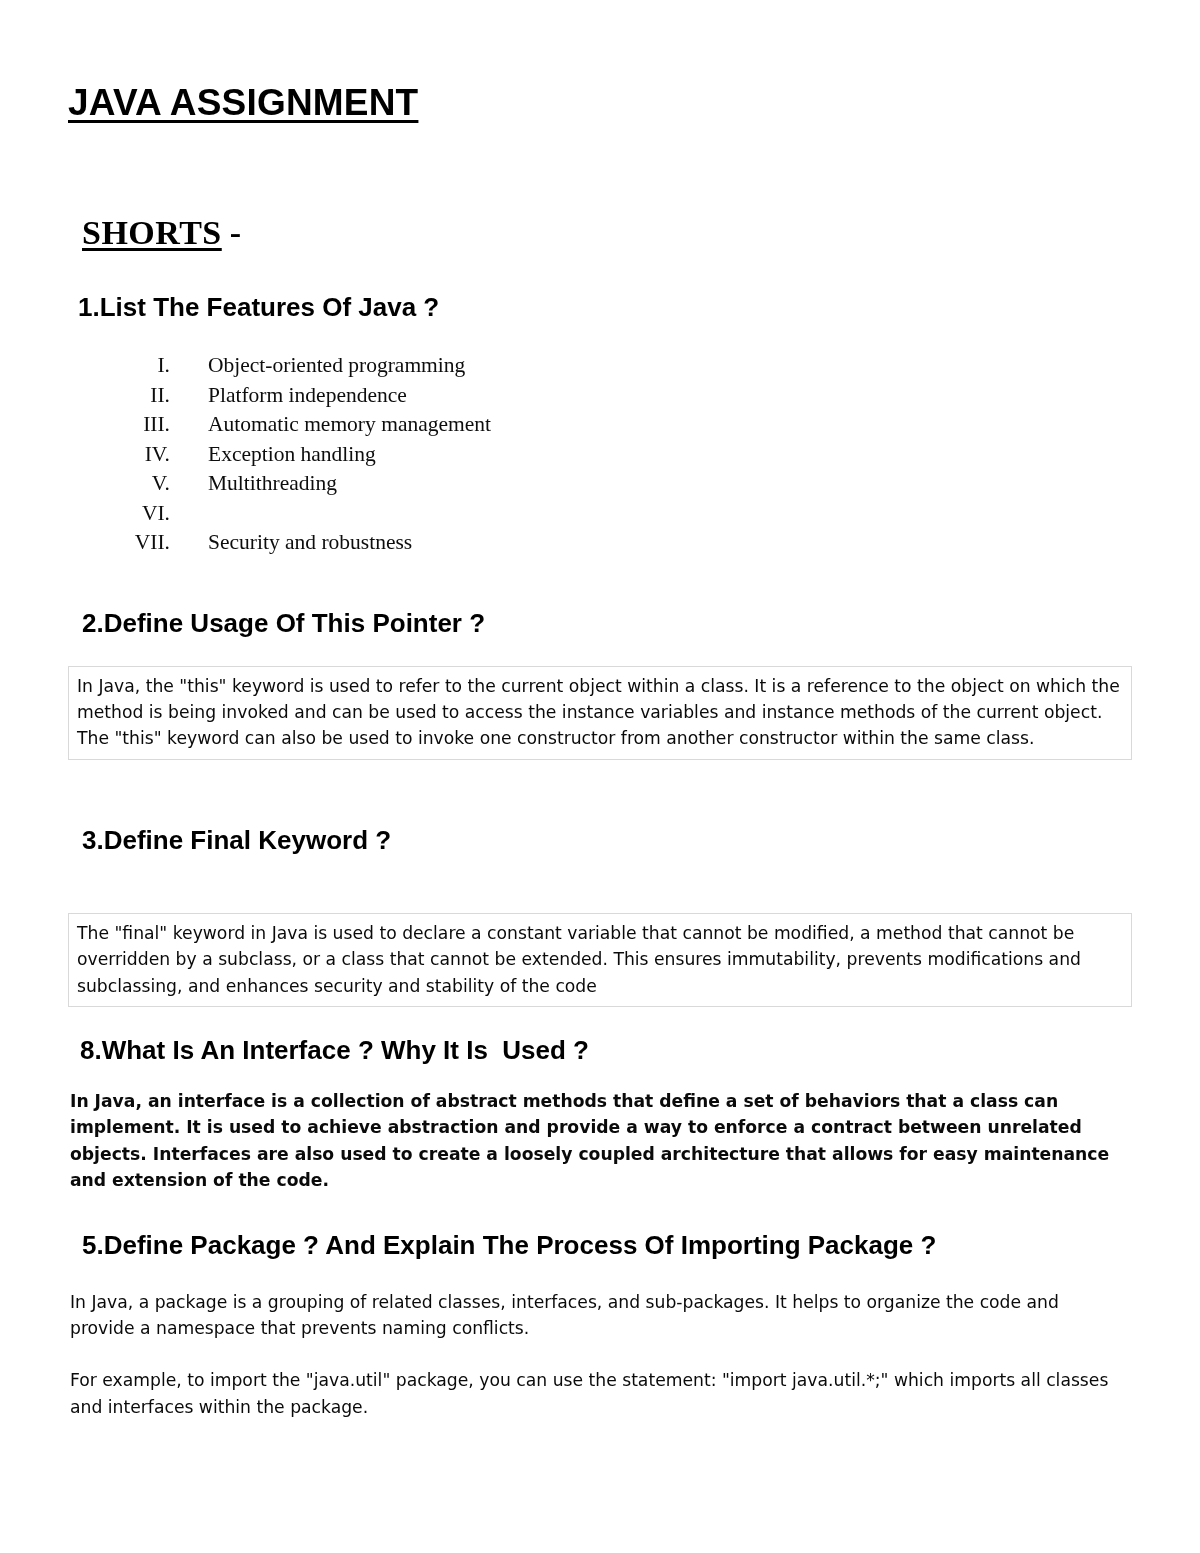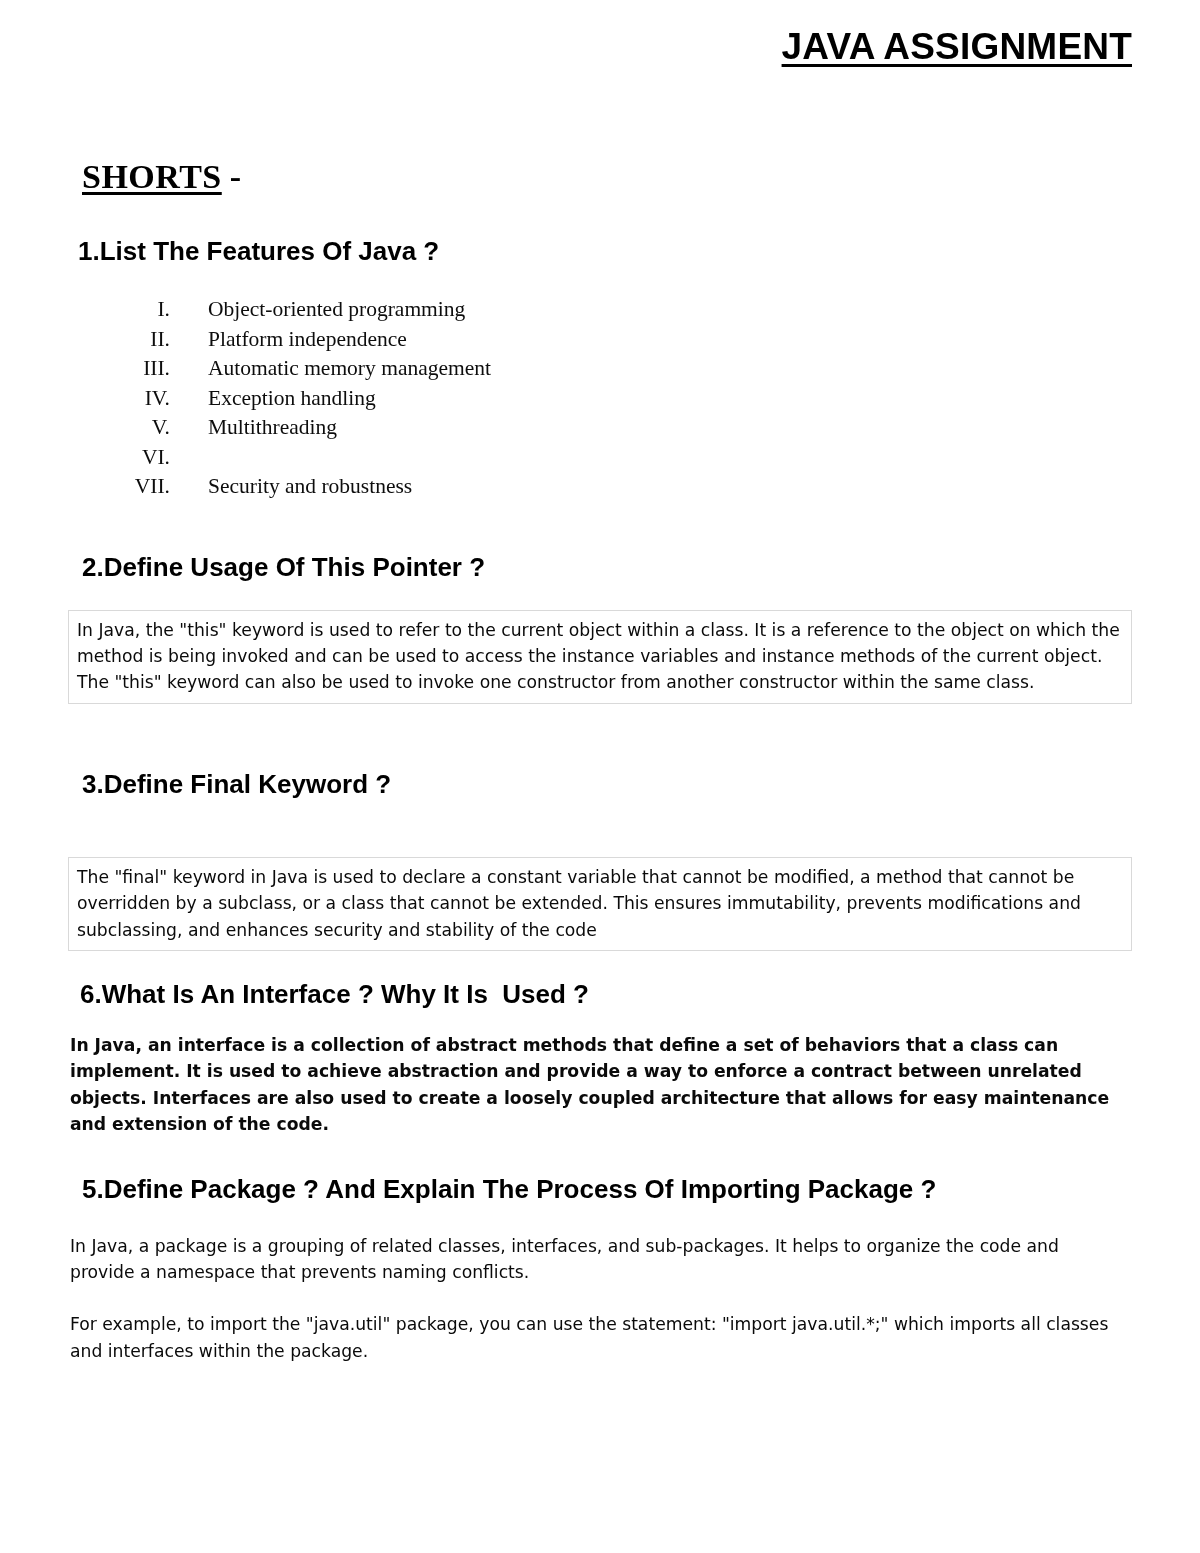--- a/index.html
+++ b/index.html
@@ -21,22 +21,22 @@
     width: 1200px;
     height: 1553px;
     background: #ffffff;
     box-sizing: border-box;
     padding: 0 68px;
   }
 
   
   .doc-title {
     margin: 0;
-    padding-top: 26px;
-    text-align: right;
+    padding-top: 82px;
+    text-align: left;
     font-family: "Liberation Sans", sans-serif;
     font-weight: bold;
     font-size: 37px;
     letter-spacing: 0.2px;
     text-decoration: underline;
     text-underline-offset: 5px;
     text-decoration-thickness: 3px;
   }
 
   
@@ -163,21 +163,21 @@
   </div>
 
   <h2 class="q-heading q2">2.Define Usage Of This Pointer ?</h2>
 
   <div class="answer answer-box box2">In Java, the "this" keyword is used to refer to the current object within a class. It is a reference to the object on which the method is being invoked and can be used to access the instance variables and instance methods of the current object. The "this" keyword can also be used to invoke one constructor from another constructor within the same class.</div>
 
   <h2 class="q-heading q3">3.Define Final Keyword ?</h2>
 
   <div class="answer answer-box box3">The "final" keyword in Java is used to declare a constant variable that cannot be modified, a method that cannot be overridden by a subclass, or a class that cannot be extended. This ensures immutability, prevents modifications and subclassing, and enhances security and stability of the code</div>
 
-  <h2 class="q-heading q4">6.What Is An Interface ? Why It Is  Used ?</h2>
+  <h2 class="q-heading q4">8.What Is An Interface ? Why It Is  Used ?</h2>
 
   <div class="answer answer-plain p4">In Java, an interface is a collection of abstract methods that define a set of behaviors that a class can implement. It is used to achieve abstraction and provide a way to enforce a contract between unrelated objects. Interfaces are also used to create a loosely coupled architecture that allows for easy maintenance and extension of the code.</div>
 
   <h2 class="q-heading q5">5.Define Package ? And Explain The Process Of Importing Package ?</h2>
 
   <div class="answer answer-plain p5a">In Java, a package is a grouping of related classes, interfaces, and sub-packages. It helps to organize the code and provide a namespace that prevents naming conflicts.</div>
 
 
   <div class="answer answer-plain p5c">For example, to import the "java.util" package, you can use the statement: "import java.util.*;" which imports all classes and interfaces within the package.</div>
 

